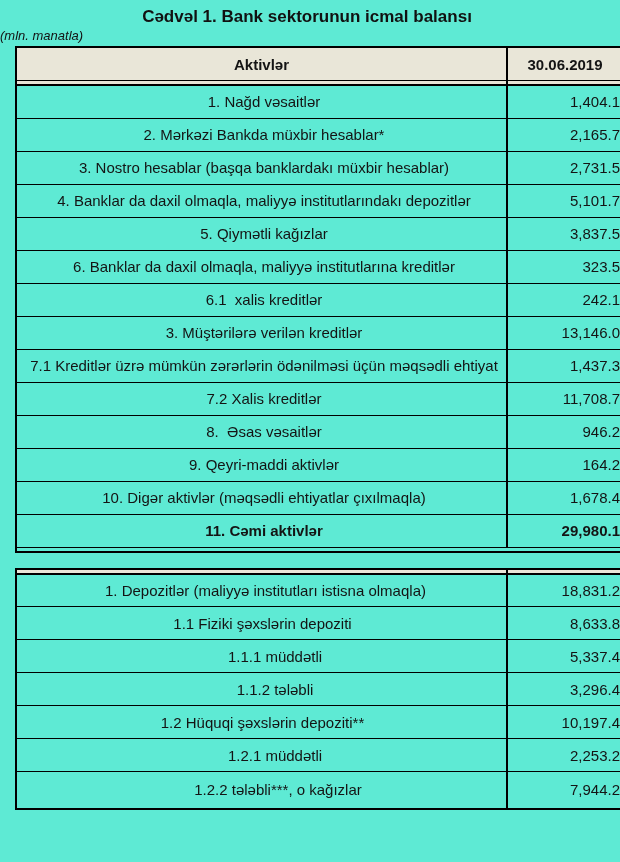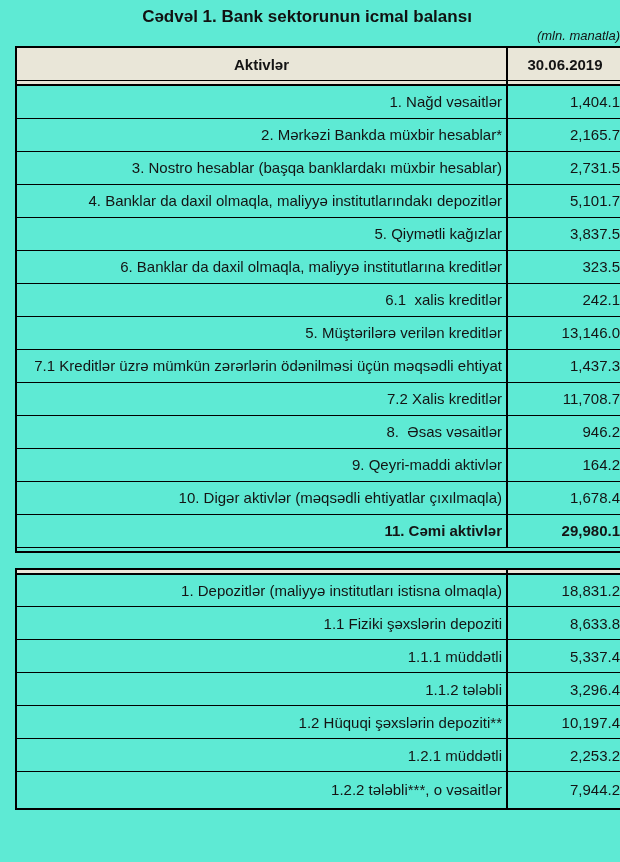--- a/index.html
+++ b/index.html
@@ -17,22 +17,22 @@
     line-height: 21px;
     font-weight: bold;
     text-align: center;
     margin: 6px 10px 1px 4px;
     color: #111111;
   }
   .unit-note {
     font-size: 13px;
     line-height: 15px;
     font-style: italic;
-    text-align: right;
-    margin: 0 0 3px 0;
+    text-align: left;
+    margin: 0 8px 3px 0;
   }
   table.bal {
     border-collapse: collapse;
     table-layout: fixed;
     width: 609px;
     margin-left: 15px;
     font-size: 15px;
     color: #141414;
     border-radius: 24px;
   }
@@ -57,21 +57,21 @@
   tr.hstrip td {
     background: #e9e6d8;
     height: 3px;
     padding: 0;
     border-top: 1px solid #000;
     border-bottom: 2px solid #000;
   }
   tr.r { height: 33px; }
   tr.r td { vertical-align: middle; }
   td.lbl {
-    text-align: right;
+    text-align: center;
     padding: 0 4px 0 9px;
     white-space: pre-wrap;
   }
   tr.total td { font-weight: bold; }
   tr.bstrip td { height: 3px; padding: 0; border-top: 1px solid #000; }
   tr.rlast { height: 37px; }
   
   td.ind-a { padding-left: 12px; }
   td.ind-b { padding-left: 6px; }
   td.ind-c { padding-left: 31px; }
@@ -123,21 +123,21 @@
       </tr>
       <tr class="r">
         <td class="lbl">6. Banklar da daxil olmaqla, maliyyə institutlarına kreditlər</td>
         <td class="val">323.5</td>
       </tr>
       <tr class="r">
         <td class="lbl">6.1  xalis kreditlər</td>
         <td class="val">242.1</td>
       </tr>
       <tr class="r">
-        <td class="lbl">5. Müştərilərə verilən kreditlər</td>
+        <td class="lbl">3. Müştərilərə verilən kreditlər</td>
         <td class="val">13,146.0</td>
       </tr>
       <tr class="r">
         <td class="lbl">7.1 Kreditlər üzrə mümkün zərərlərin ödənilməsi üçün məqsədli ehtiyat</td>
         <td class="val">1,437.3</td>
       </tr>
       <tr class="r">
         <td class="lbl">7.2 Xalis kreditlər</td>
         <td class="val">11,708.7</td>
       </tr>
@@ -193,19 +193,19 @@
       </tr>
       <tr class="r">
         <td class="lbl ind-b">1.2 Hüquqi şəxslərin depoziti**</td>
         <td class="val">10,197.4</td>
       </tr>
       <tr class="r">
         <td class="lbl ind-c">1.2.1 müddətli</td>
         <td class="val">2,253.2</td>
       </tr>
       <tr class="r rlast">
-        <td class="lbl ind-d">1.2.2 tələbli***, o vəsaitlər</td>
+        <td class="lbl ind-d">1.2.2 tələbli***, o kağızlar</td>
         <td class="val">7,944.2</td>
       </tr>
     </tbody>
   </table>
 
 </div>
 
 </body></html>

